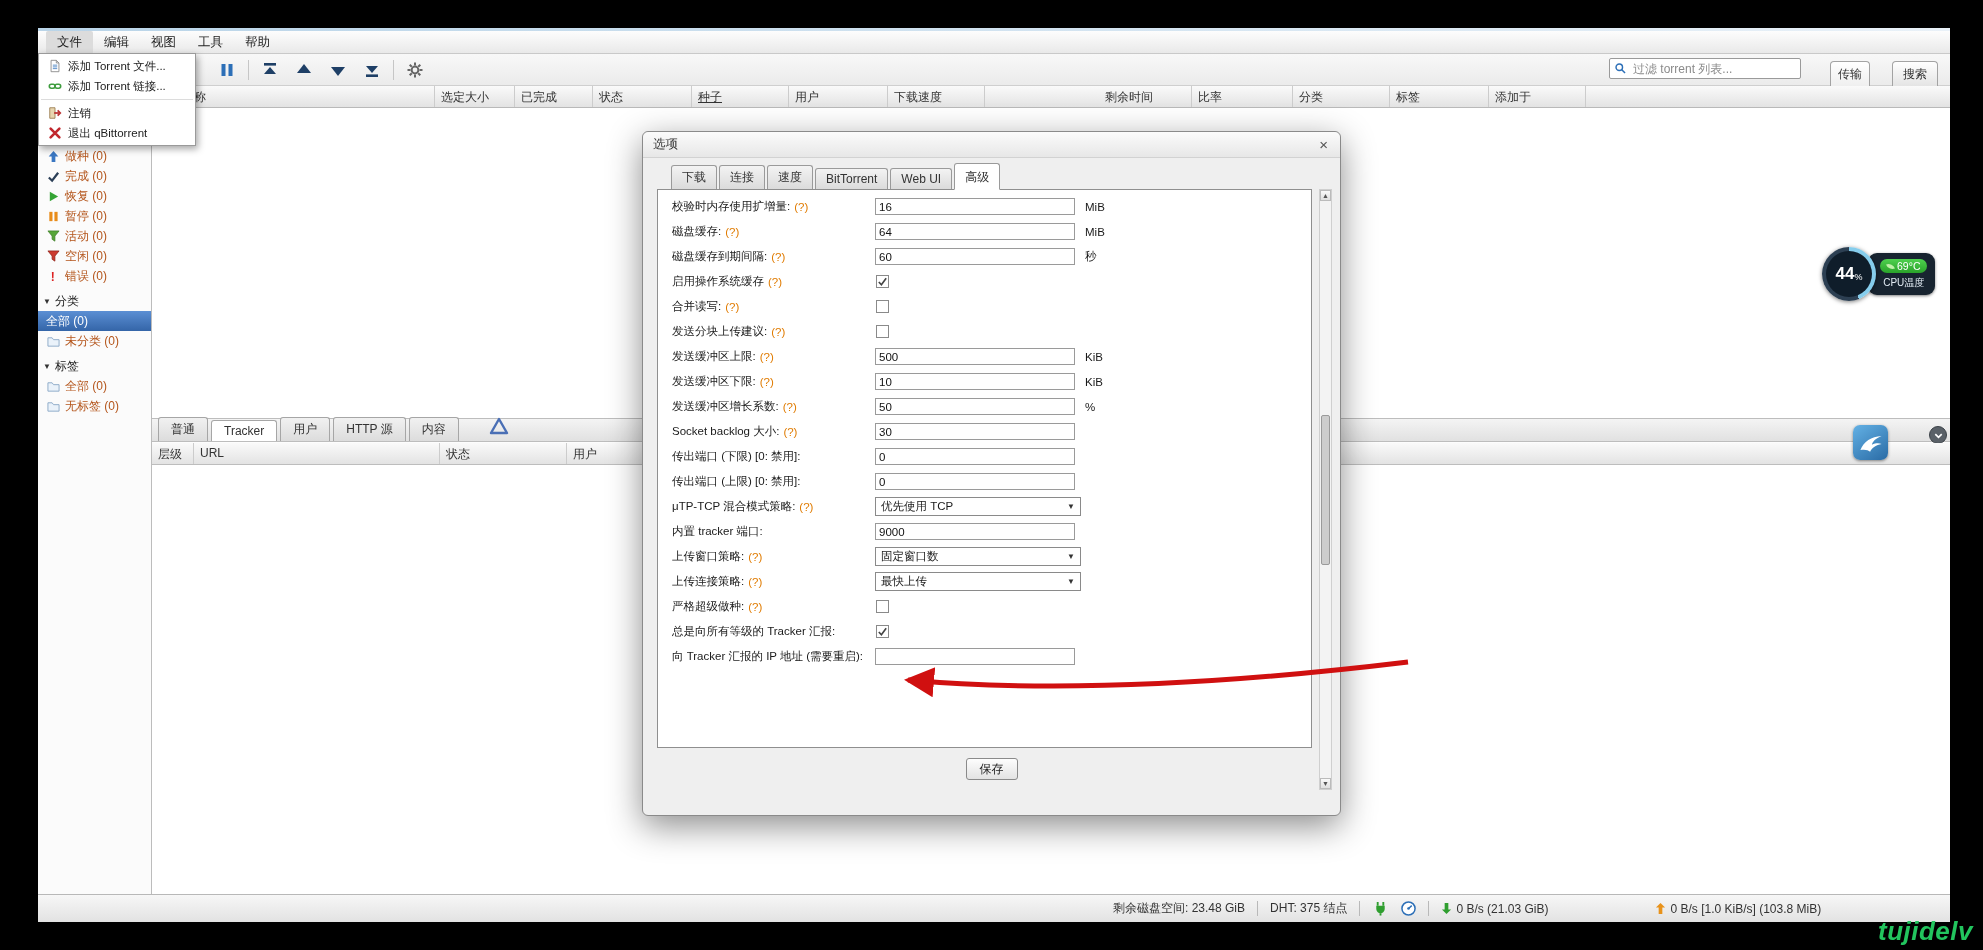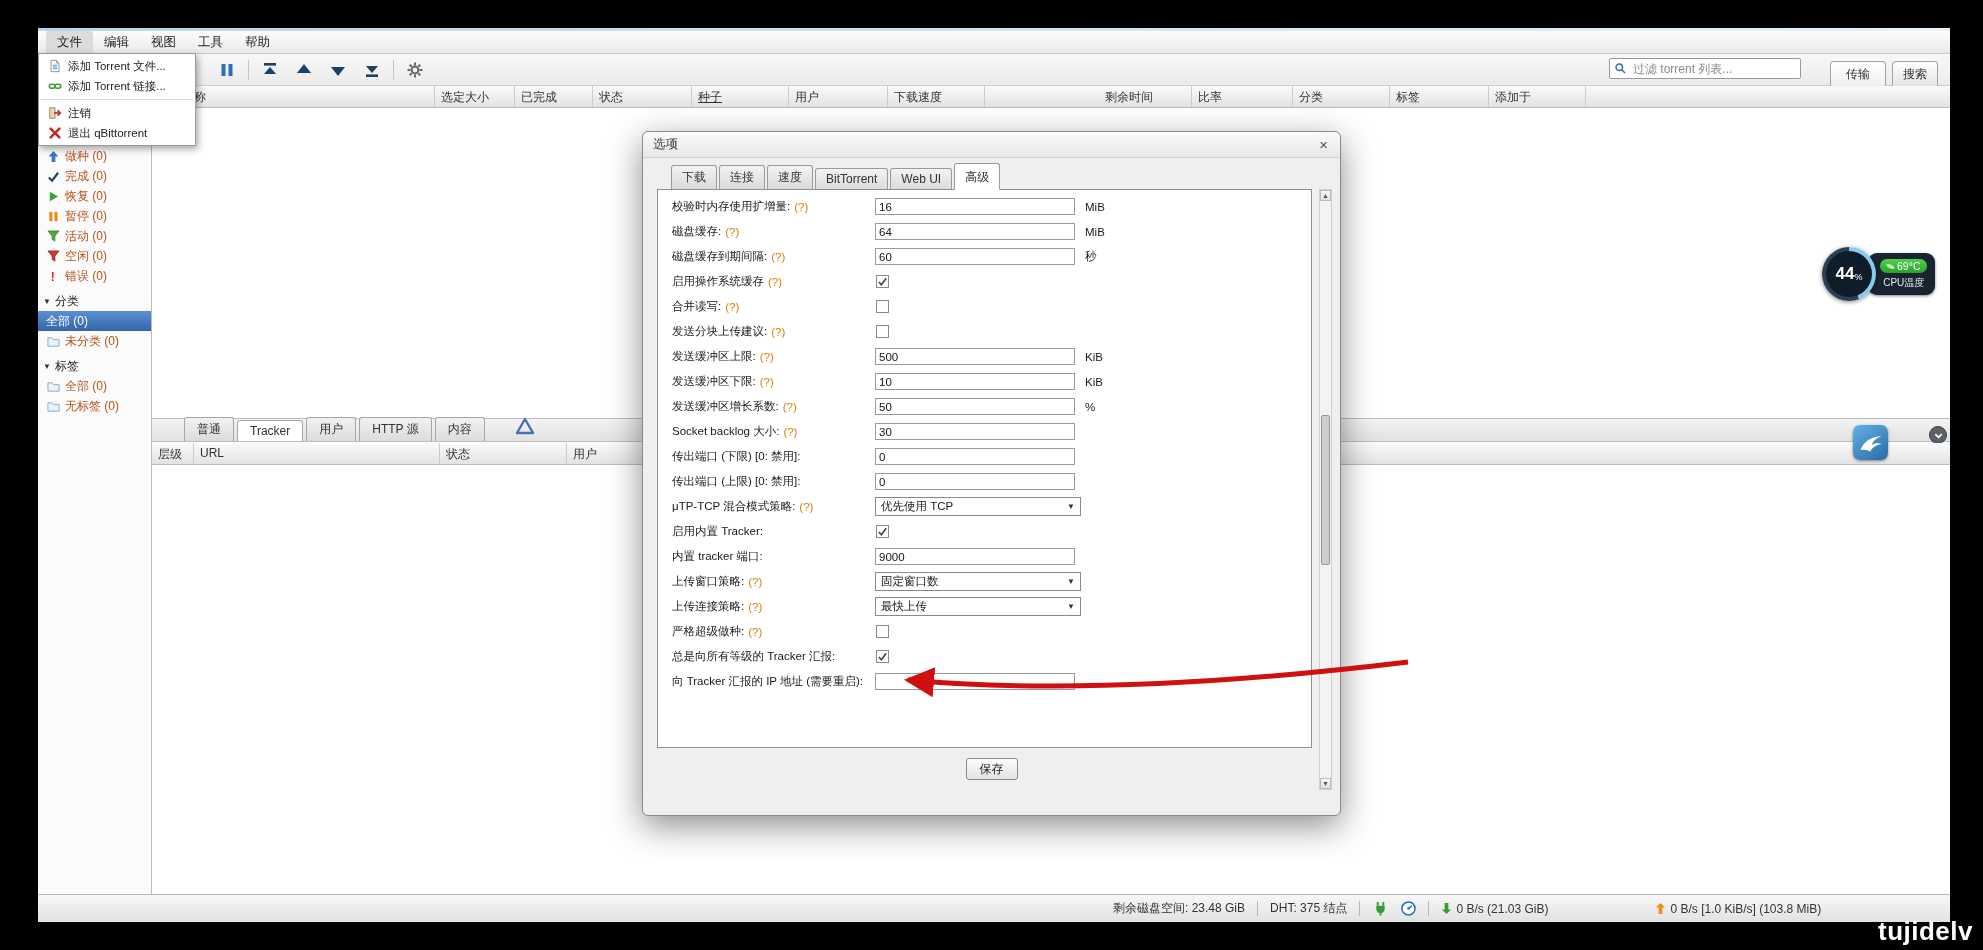--- a/index.html
+++ b/index.html
@@ -26,21 +26,21 @@
   .tsep{width:1px;height:20px;background:#c6c6c6;margin:0 10px;}
   .searchbox{position:absolute;left:1571px;top:30px;width:192px;height:21px;background:#fff;
              border:1px solid #9a9a9a;border-radius:2px;display:flex;align-items:center;padding:0 4px;gap:4px;}
   .searchbox svg{width:13px;height:13px;flex:0 0 auto;}
   .searchbox input{border:none;outline:none;flex:1;font-size:12px;color:#444;min-width:0;
                    font-family:"Liberation Sans","DejaVu Sans",sans-serif;background:transparent;}
   .searchbox input::placeholder{color:#8b8b8b;}
   .toptab{position:absolute;top:33px;height:25px;border:1px solid #a3a3a3;border-bottom:none;
           border-radius:4px 4px 0 0;display:flex;align-items:center;justify-content:center;
           font-size:12px;color:#333;background:linear-gradient(#fff,#e4e4e4);}
-  .toptab.transfers{left:1792px;width:56px;background:linear-gradient(#fff,#efefef);}
+  .toptab.transfers{left:1792px;width:40px;background:linear-gradient(#fff,#efefef);}
   .toptab.search{left:1854px;width:46px;}
 
   
   .transfer-header{position:absolute;left:114px;top:58px;right:0;height:22px;display:flex;
                    background:linear-gradient(#fafafa,#e3e3e3);border-bottom:1px solid #b9b9b9;
                    font-size:12px;color:#333;}
   .th{border-right:1px solid #cccccc;padding:3px 6px;white-space:nowrap;overflow:hidden;flex:0 0 auto;}
   .th.name{padding-left:30px;}
   .th.fill{flex:1 1 auto;border-right:none;}
   .transfer-body{position:absolute;left:114px;top:80px;right:0;height:310px;background:#fff;}
@@ -52,21 +52,21 @@
   .sitem{height:20px;display:flex;align-items:center;padding-left:8px;gap:5px;color:#b4551b;white-space:nowrap;}
   .sitem .icon{width:14px;height:14px;display:flex;align-items:center;justify-content:center;flex:0 0 auto;}
   .sitem .icon svg{width:13px;height:13px;}
   .sitem.selected{background:linear-gradient(#5b8fd4,#3465a8);color:#fff;}
   .sheader{height:20px;display:flex;align-items:center;padding-left:5px;gap:4px;color:#222;margin-top:5px;}
   .sheader .tri{font-size:8px;color:#333;}
 
   
   .bottom-tabs{position:absolute;left:114px;top:390px;right:0;height:24px;
                background:linear-gradient(#f4f4f4,#e1e1e1);border-top:1px solid #bdbdbd;
-               border-bottom:1px solid #bdbdbd;display:flex;align-items:flex-end;padding-left:32px;}
+               border-bottom:1px solid #bdbdbd;display:flex;align-items:flex-end;padding-left:6px;}
   .btab{font-size:12px;color:#333;padding:3px 12px;border:1px solid #a6a6a6;border-bottom:none;
         border-radius:3px 3px 0 0;background:linear-gradient(#f1f1f1,#dcdcdc);margin-right:3px;}
   .btab.active{background:#fff;}
   .panel-logo{margin-left:26px;margin-bottom:1px;}
   .panel-logo svg{width:22px;height:20px;}
   .collapse-btn{position:absolute;left:1891px;top:398px;width:18px;height:18px;border-radius:50%;
                 background:#5a6168;border:1px solid #3c4248;display:flex;align-items:center;justify-content:center;}
   .collapse-btn svg{width:11px;height:11px;}
   .tracker-header{position:absolute;left:114px;top:415px;right:0;height:22px;display:flex;
                   background:linear-gradient(#fafafa,#e3e3e3);border-bottom:1px solid #bdbdbd;
@@ -145,21 +145,21 @@
   .cpu-label{color:#e3ecf4;font-size:10px;}
 
   
   .bird{position:absolute;left:1815px;top:397px;width:35px;height:35px;border-radius:7px;
         background:linear-gradient(145deg,#63b1e5,#2a6ba5);display:flex;align-items:center;justify-content:center;
         box-shadow:0 1px 3px rgba(0,0,0,.45);z-index:20;}
   .bird svg{width:30px;height:30px;}
 
   .red-arrow{position:absolute;left:850px;top:620px;width:620px;height:100px;z-index:60;pointer-events:none;}
 
-  .watermark{position:absolute;right:10px;top:916px;font-size:26px;font-weight:bold;color:#ffffff;letter-spacing:.5px;}
+  .watermark{position:absolute;right:10px;top:916px;font-size:26px;font-weight:bold;color:#22c55e;letter-spacing:.5px;font-style:italic;}
 </style>
 </head>
 <body>
 
 <div class="stage">
   <div class="app">
 
     <div class="topstrip"></div>
     <div class="menubar" id="menu-bar">
         <div class="mitem open">文件</div>
@@ -535,28 +535,20 @@
           </div>
           <div class="orow">
             <span class="olabel">μTP-TCP 混合模式策略:</span>
             <a class="ohelp">(?)</a>
             <div class="oselect">
               <span class="sval">优先使用 TCP</span>
               <span class="sarrow">▼</span>
             </div>
           </div>
           <div class="orow">
-            <span class="olabel">启用内置 Tracker:</span>
-            <span class="ocheck checked">
-              <svg viewBox="0 0 12 12">
-                <path d="M2 6.5l2.8 3L10 2.5" fill="none" stroke="#444" stroke-width="1.8"></path>
-              </svg>
-            </span>
-          </div>
-          <div class="orow">
             <span class="olabel">内置 tracker 端口:</span>
             <input type="text" class="oinput" value="9000" style="">
           </div>
           <div class="orow">
             <span class="olabel">上传窗口策略:</span>
             <a class="ohelp">(?)</a>
             <div class="oselect">
               <span class="sval">固定窗口数</span>
               <span class="sarrow">▼</span>
             </div>

